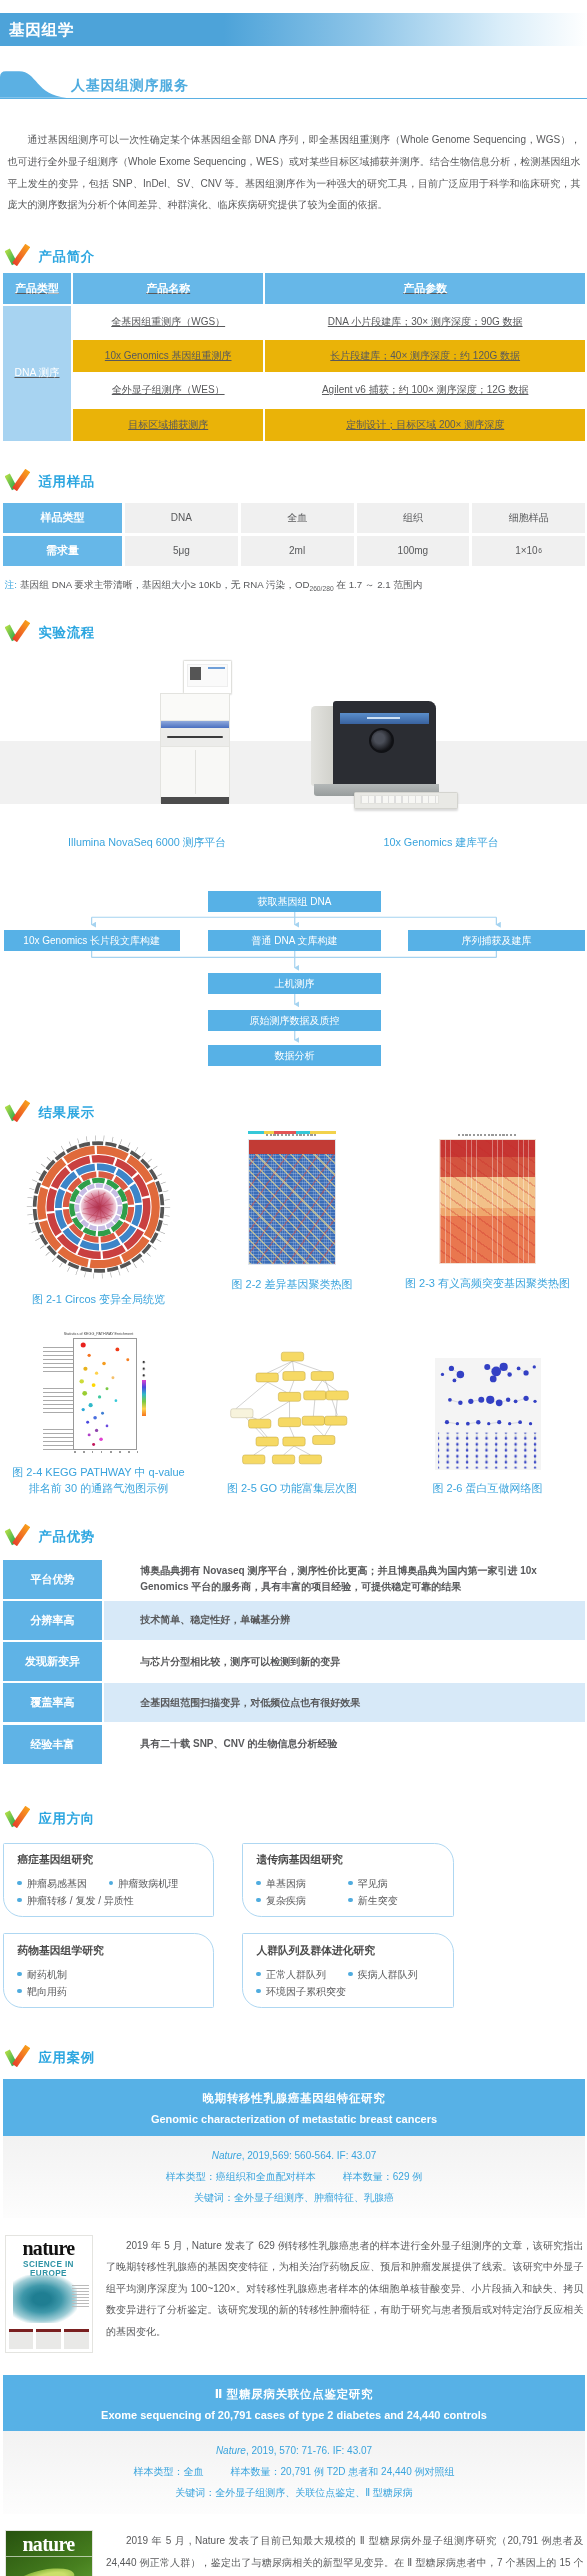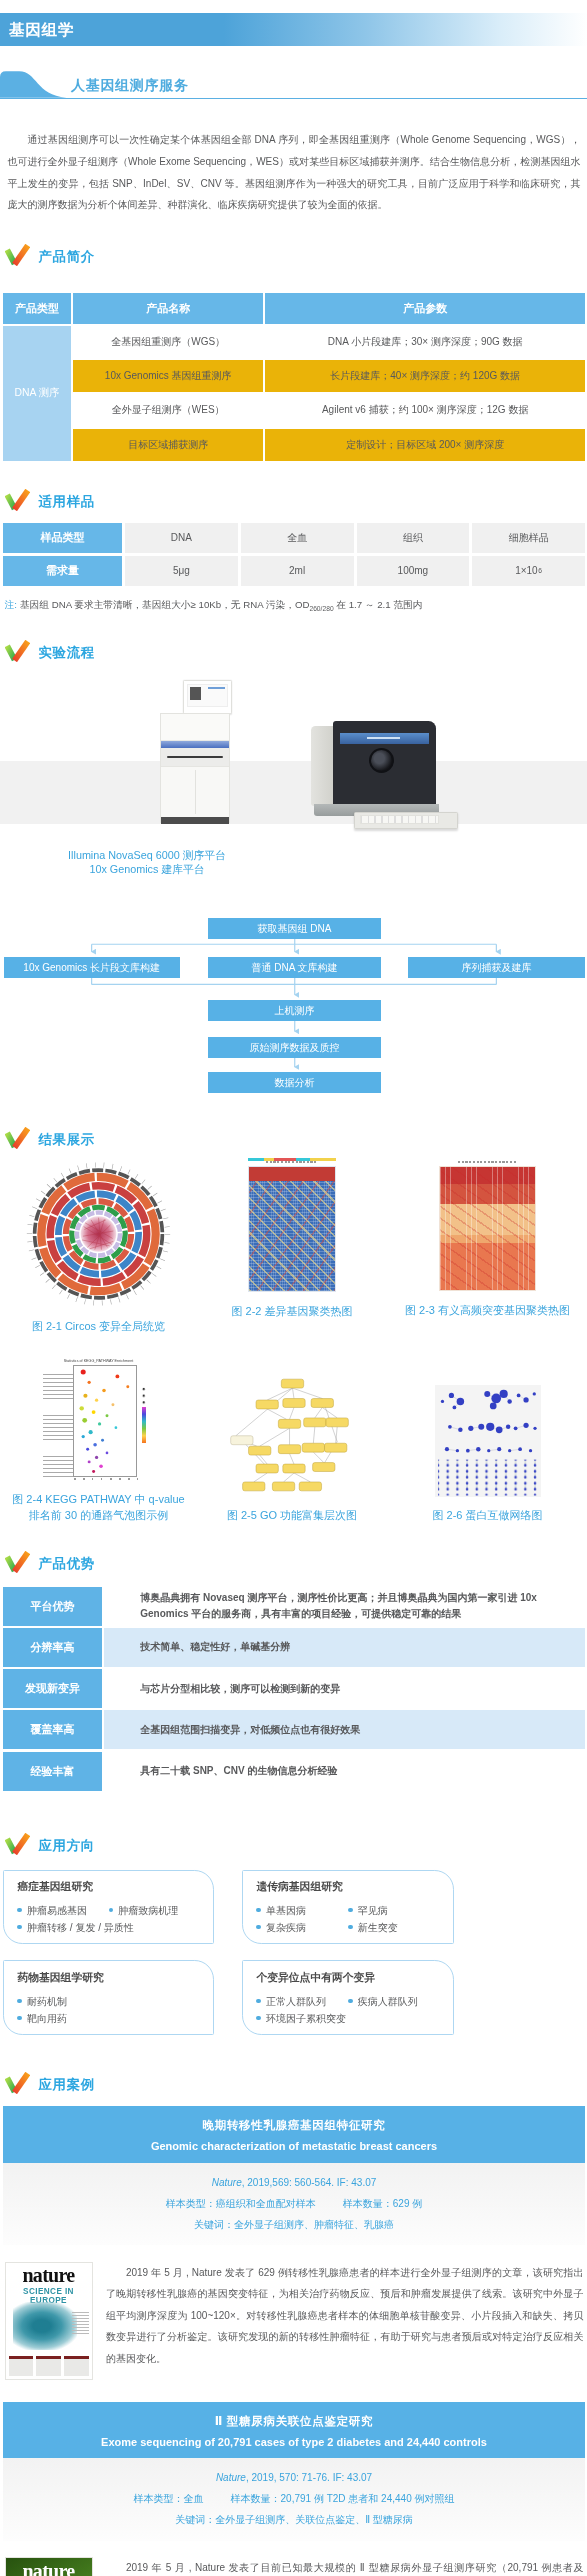--- a/index.html
+++ b/index.html
@@ -24,21 +24,21 @@
   
   .intro {
     margin:30px 7.4px 0 7.4px; font-size:10px; line-height:21.6px;
     text-align:justify; text-indent:2em; color:#58595b;
   }
   
   .sec-head { display:flex; align-items:flex-end; gap:9px; margin:28px 0 0 4.5px; }
   .sec-head svg { width:25px; height:22px; }
   .sec-title { color:#2ca6e0; font-size:13.4px; font-weight:bold; letter-spacing:0.7px; }
   
-  .prod-table { margin:27px 3px 0 3px; display:grid; grid-template-columns:68px 190px 1fr; gap:2.2px; }
+  .prod-table { margin:7px 3px 0 3px; display:grid; grid-template-columns:68px 190px 1fr; gap:2.2px;text-decoration:underline; }
   .prod-table .th { background:#66b7e8; color:#fff; font-size:11px; font-weight:bold; height:31px;
     display:flex; align-items:center; justify-content:center; }
   .prod-table .cat { background:#a7d3f1; color:#fff; font-size:10.4px; grid-row:span 4;
     display:flex; align-items:center; justify-content:center; }
   .prod-table .cell { height:32px; display:flex; align-items:center; justify-content:center;
     font-size:10px; color:#58595b; }
   .prod-table .odd { background:#ffffff; }
   .prod-table .even { background:#eab308; }
   
   .samp-table { margin:12px 3px 0 3px; display:grid; grid-template-columns:119px repeat(4,1fr); gap:3px; }
@@ -71,21 +71,21 @@
   .tenx { left:311px; top:43px; width:149px; height:112px; }
   .tenx .side { position:absolute; left:0; top:4.5px; width:25px; height:80px; background:linear-gradient(90deg,#e3e3df,#cfcfc9); border-radius:4.5px 0 0 3px; }
   .tenx .front { position:absolute; left:22px; top:0; width:103px; height:86px; background:#2b2d33; border-radius:3px 7.4px 1.5px 1.5px; }
   .tenx .band { position:absolute; left:7.4px; right:7.4px; top:12px; height:11px; background:linear-gradient(180deg,#5a8ecb,#39629f); }
   .tenx .band::after { content:""; position:absolute; left:30%; top:3.7px; width:33px; height:2.2px; background:#cfe2f5; }
   .tenx .lens { position:absolute; left:36px; top:27px; width:25px; height:25px; border-radius:50%; background:radial-gradient(circle at 40% 40%, #4a4e58 0 28%, #15161a 70%); border:2.2px solid #101115; }
   .tenx .base { position:absolute; left:3px; top:83px; width:125px; height:12px; background:linear-gradient(180deg,#b4b8b8,#979c9c); border-radius:0 0 3px 3px; }
   .tenx .drawer { position:absolute; left:43px; top:91px; width:104px; height:16.4px; background:#e9e9e5; border:0.7px solid #d4d4cf; border-radius:1.5px; box-shadow:0 1.5px 2.2px rgba(0,0,0,.15); }
   .tenx .tray { position:absolute; left:4.5px; top:2.2px; right:18px; height:9px; background:#f7f7f4; border:0.7px solid #e2e2dd;
     background-image:repeating-linear-gradient(90deg,#ddd 0 1.5px,transparent 1.5px 6.7px); }
-  .machine-caps { display:flex; margin-top:9px;flex-direction:column; }
+  .machine-caps { display:flex; margin-top:16px; }
   .machine-caps div { width:50%; text-align:center; color:#3aa4dd; font-size:10.8px; }
   
   .flow { position:relative; height:186px; margin-top:36px; }
   .fbox { position:absolute; height:21px; background:#57b1e6; color:#fff; font-size:10px;
     display:flex; align-items:center; justify-content:center; }
   .flow svg.lines { position:absolute; inset:0; width:100%; height:100%; }
   
   .figrow { display:flex; margin-top:12px; }
   .figcell { display:flex; flex-direction:column; align-items:center; }
   .figcell .art { display:flex; align-items:flex-start; justify-content:center; }
@@ -616,21 +616,21 @@
           <span class="dot"></span>
           <span>耐药机制</span>
         </div>
       <div class="bi full">
           <span class="dot"></span>
           <span>靶向用药</span>
         </div>
     </div>
   </div>
   <div class="card">
-    <h4>个变异位点中有两个变异</h4>
+    <h4>人群队列及群体进化研究</h4>
     <div class="bl">
       <div class="bi half">
           <span class="dot"></span>
           <span>正常人群队列</span>
         </div>
       <div class="bi half">
           <span class="dot"></span>
           <span>疾病人群队列</span>
         </div>
       <div class="bi full">

